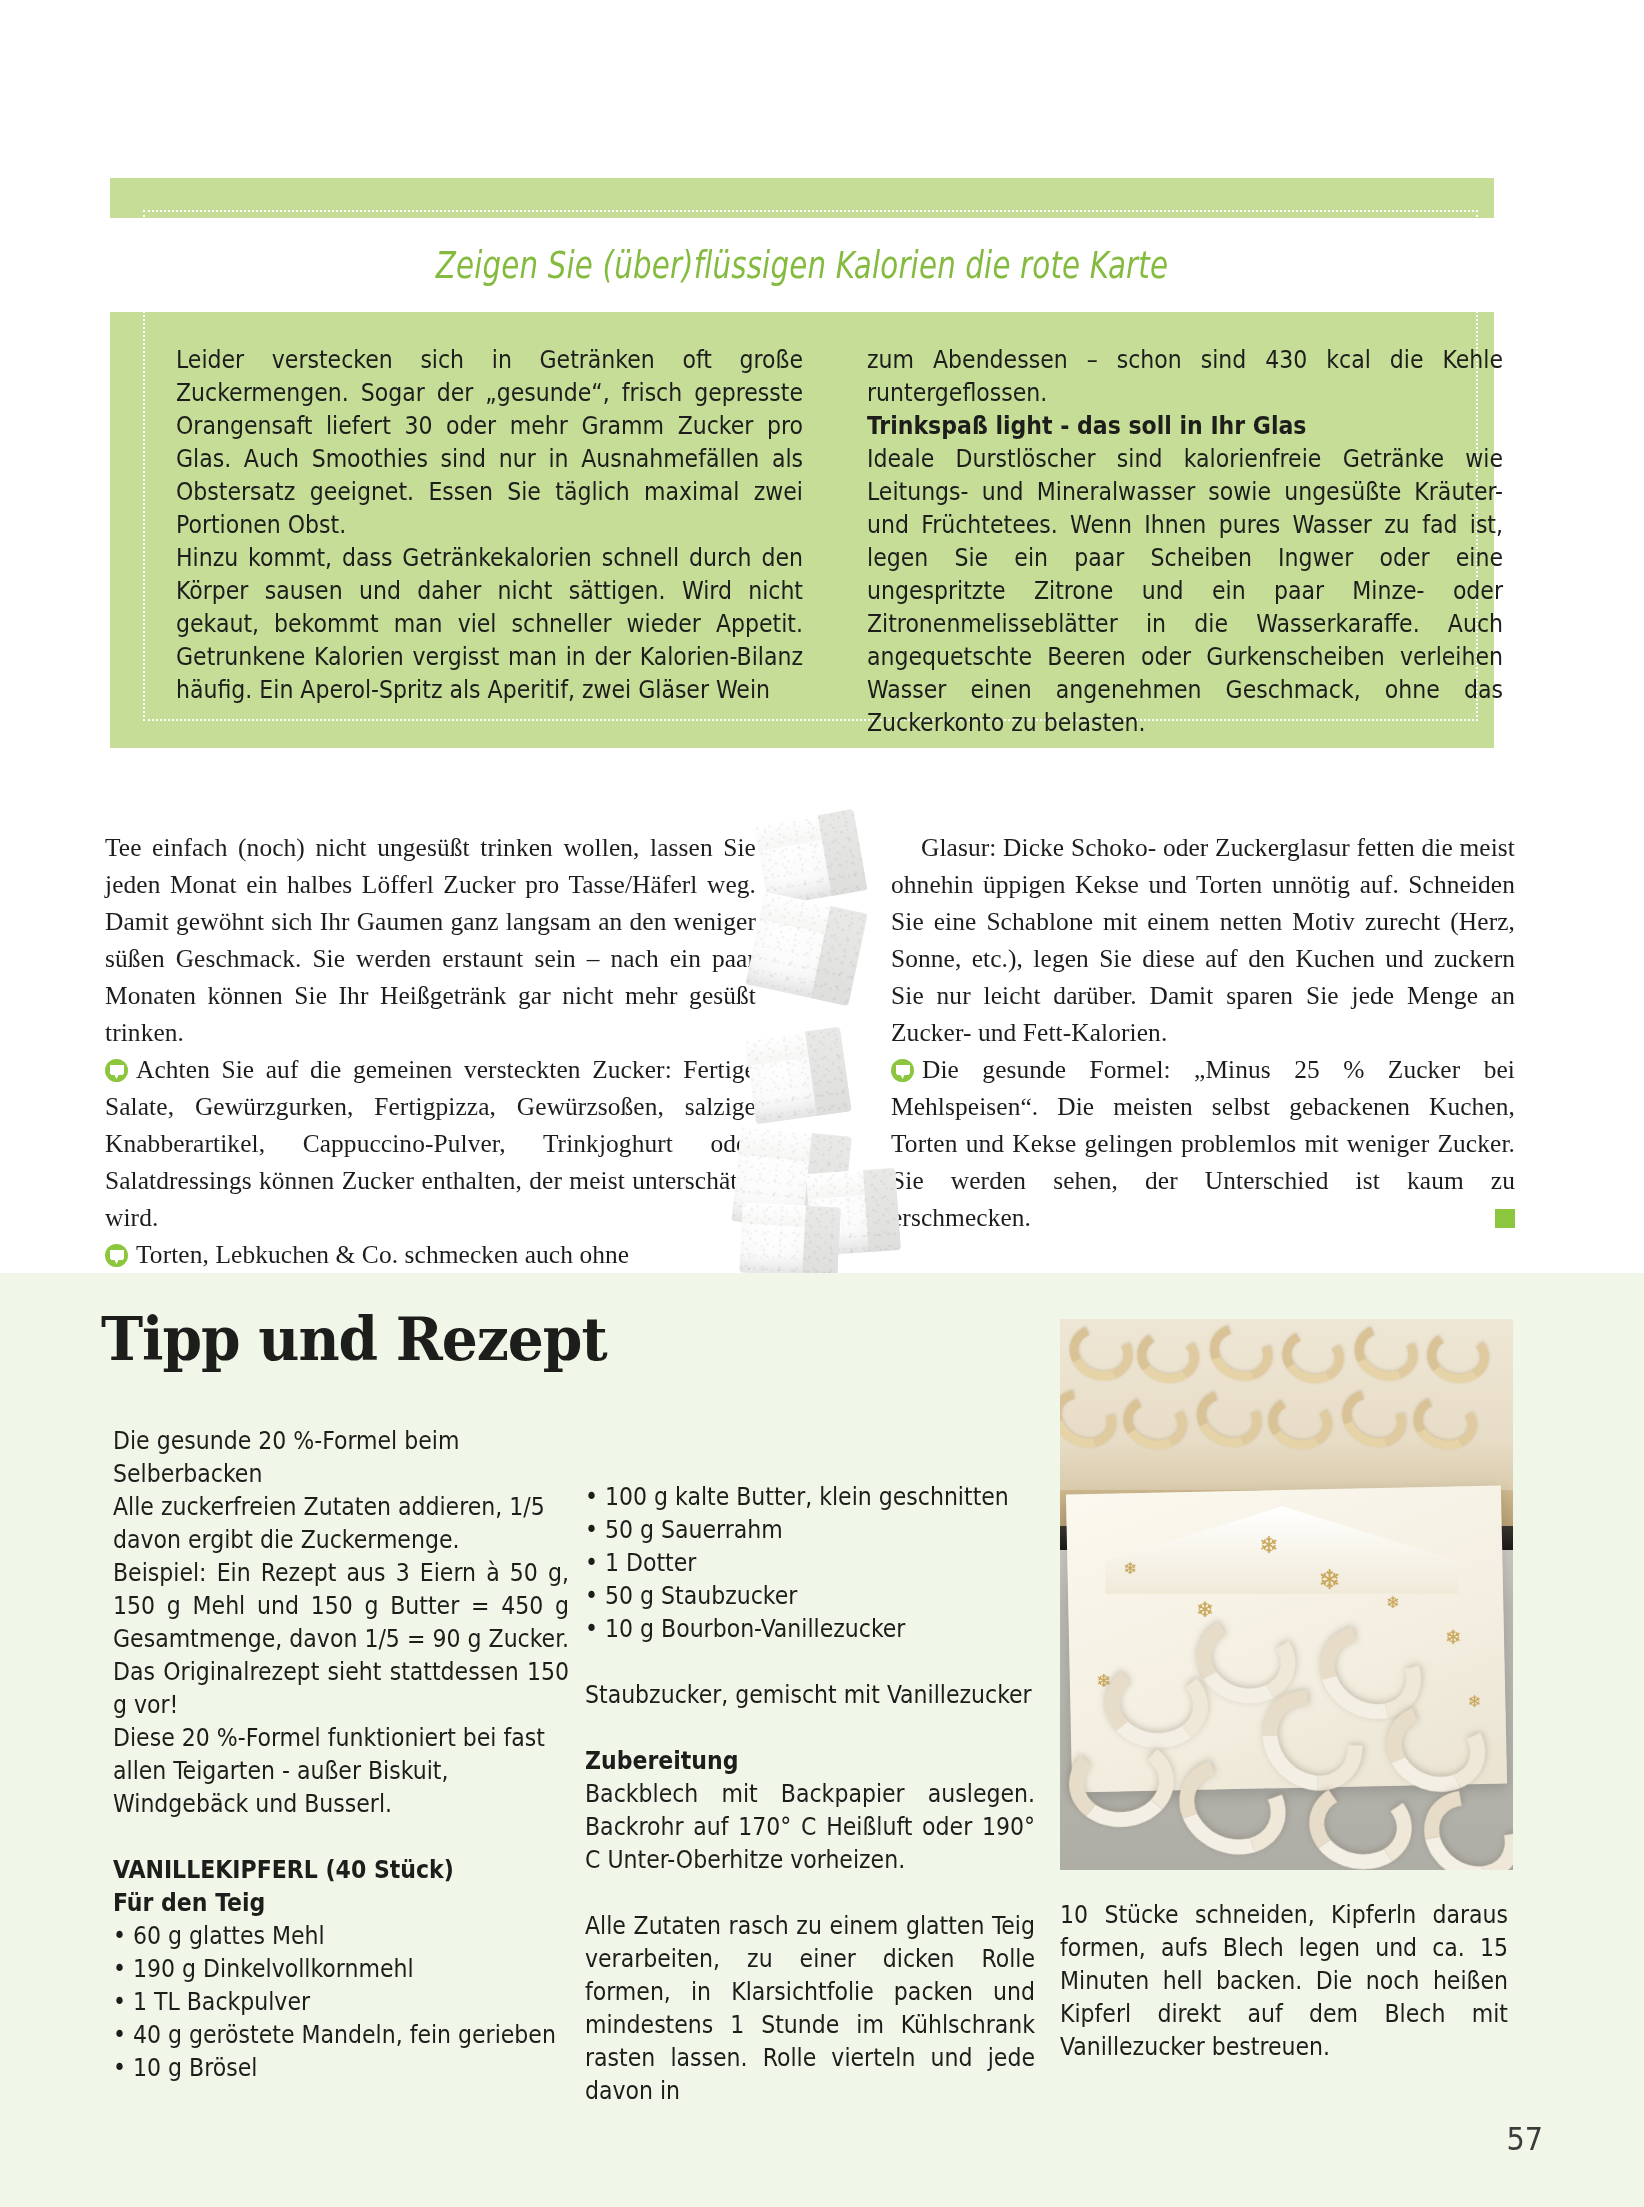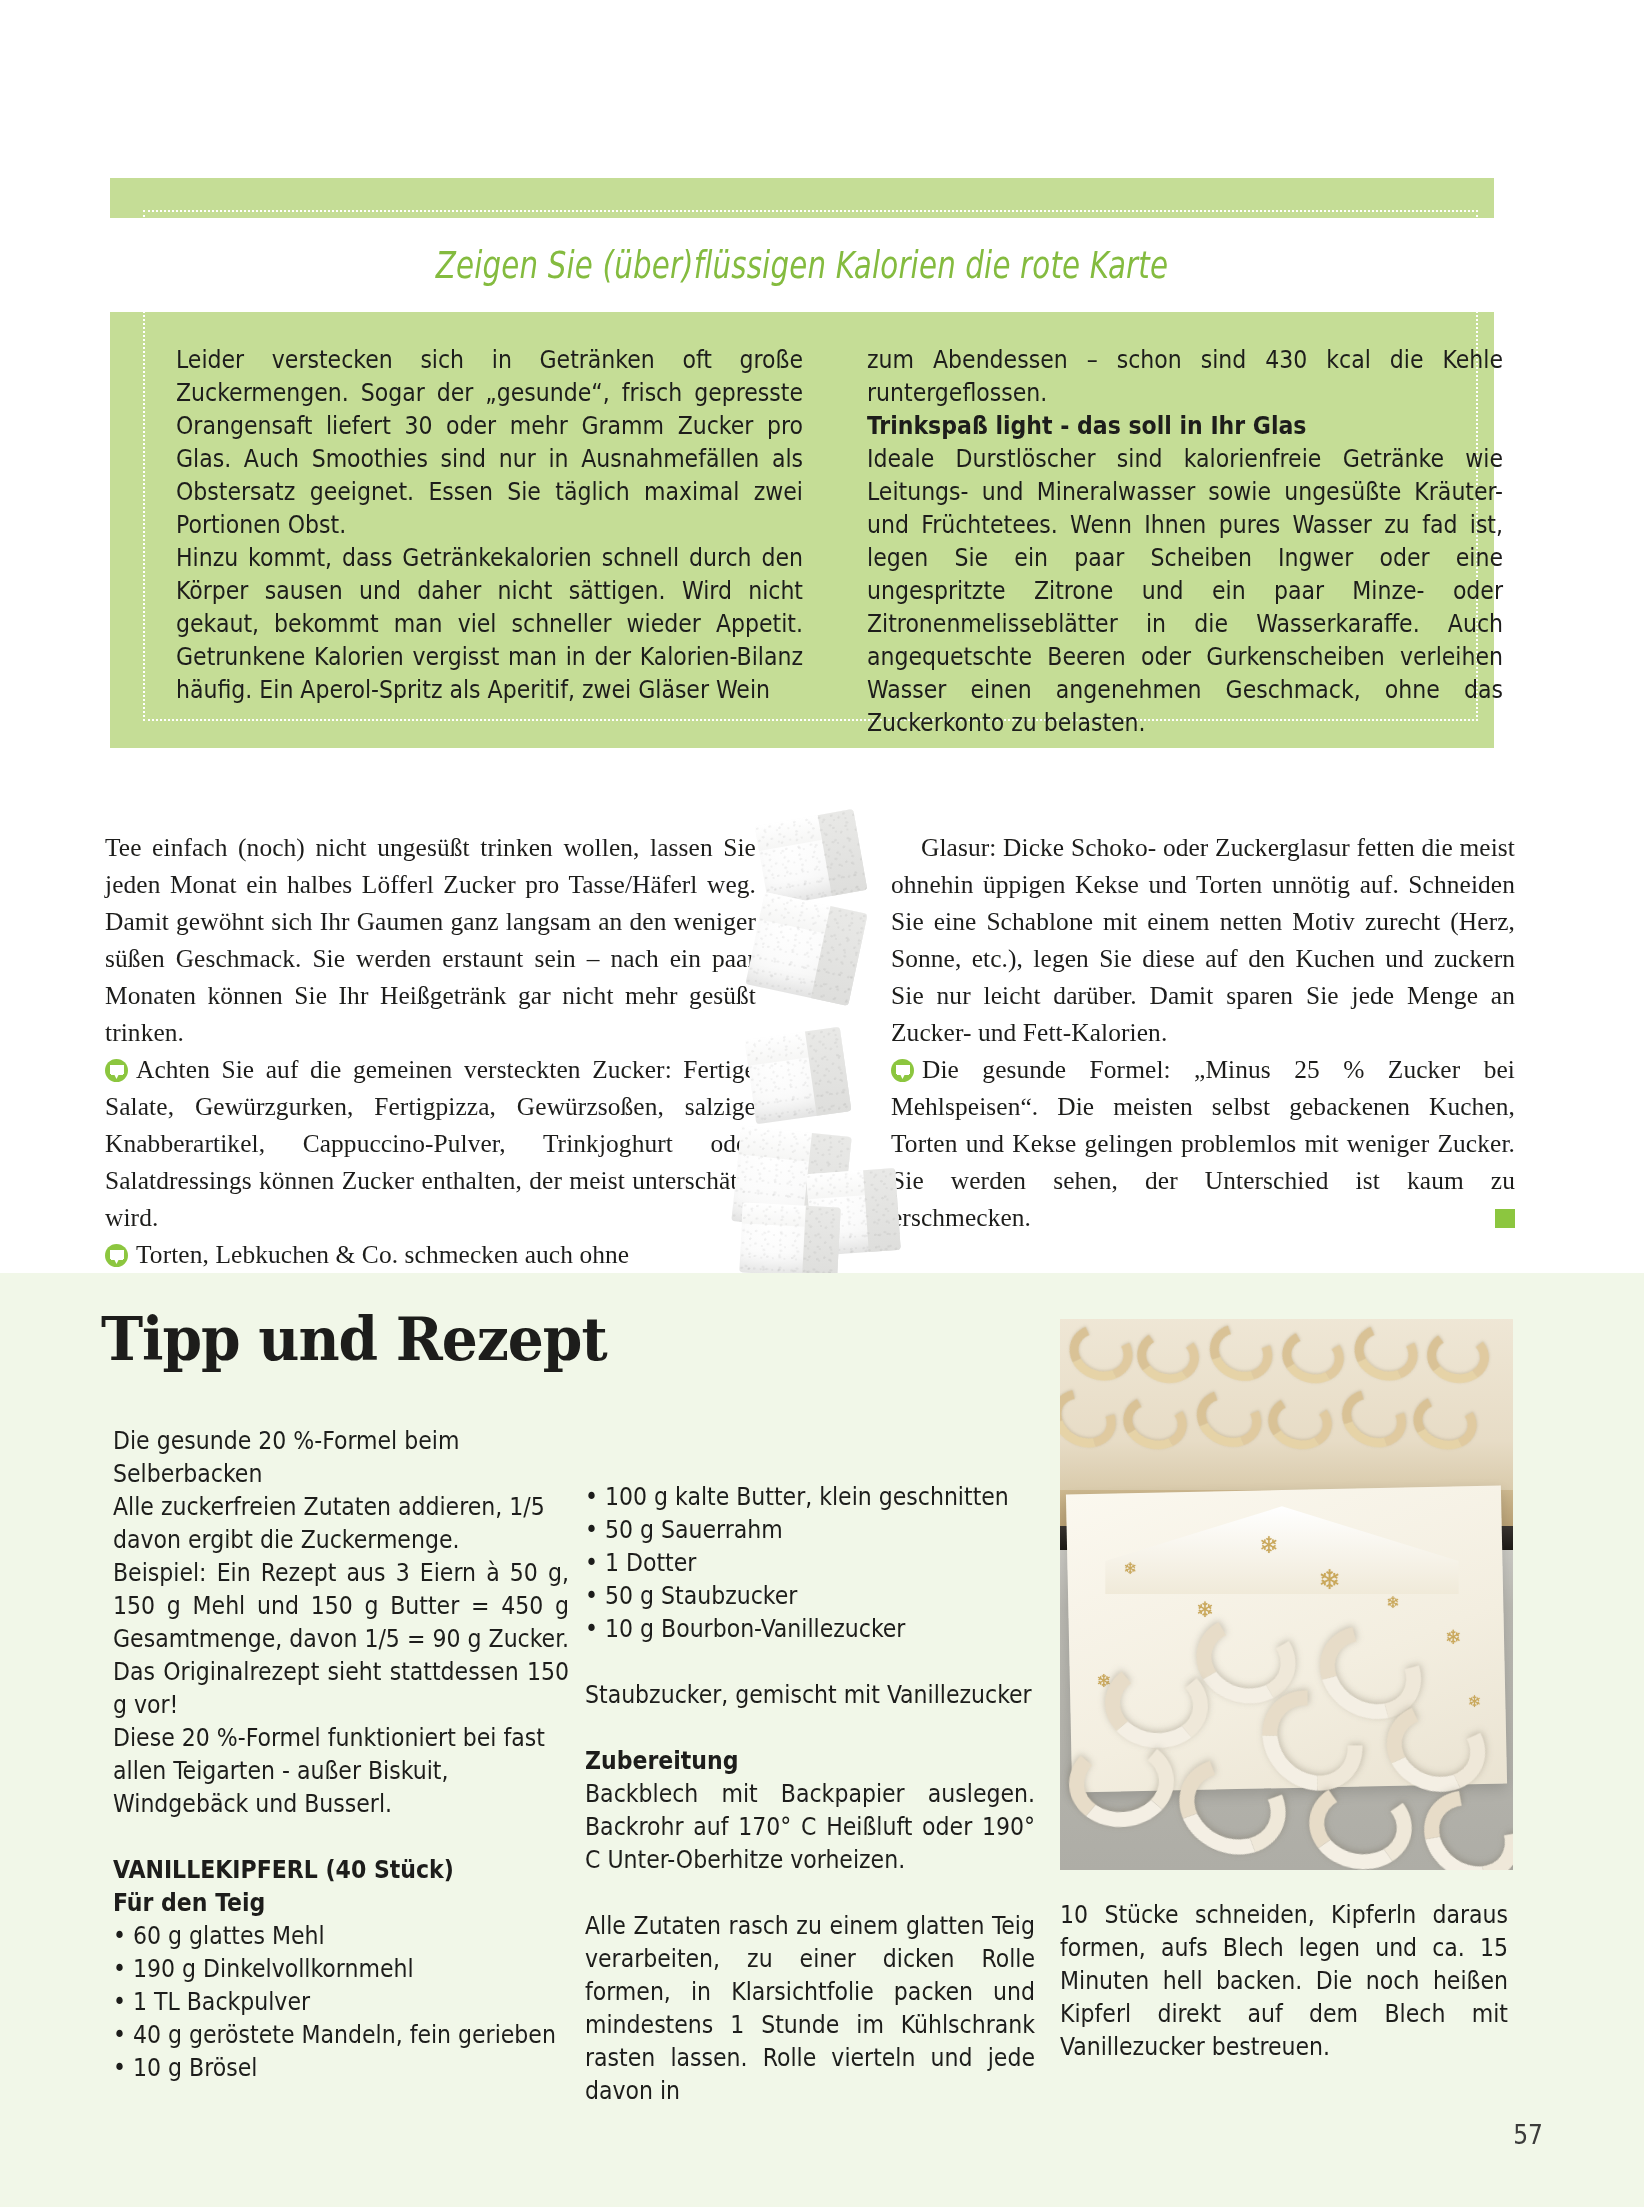--- a/index.html
+++ b/index.html
@@ -286,21 +286,21 @@
     border-left-color:#efe8d9;
     border-right-color:#e7dcc8;
     filter: drop-shadow(0 2.7px 3.6px rgba(90,80,60,.3));
   }
 
   #pagenum {
     position: absolute;
     right: 101px;
     top: 2120px;
     font-family: "DejaVu Sans Condensed", "Liberation Sans Narrow", "Liberation Sans", sans-serif;
-    font-size: 26px;
+    font-size: 32px;
     color: #3c3c3b;
   }
 </style>
 </head>
 <body>
 
 <div id="page">
 
   <div id="greenbox">
     <div id="greenbox-inner"></div>

